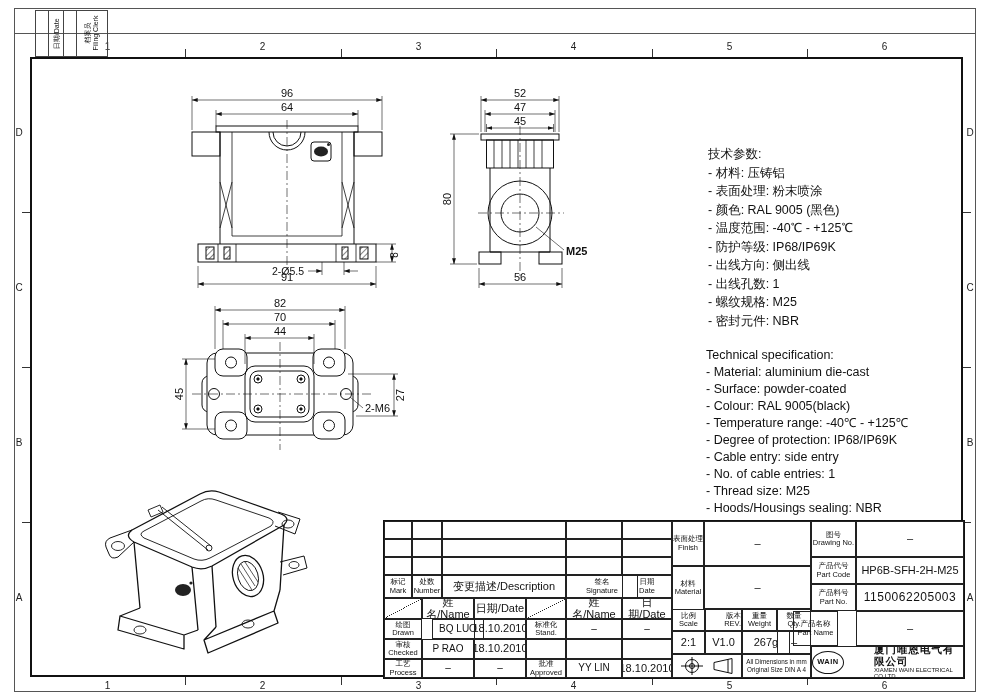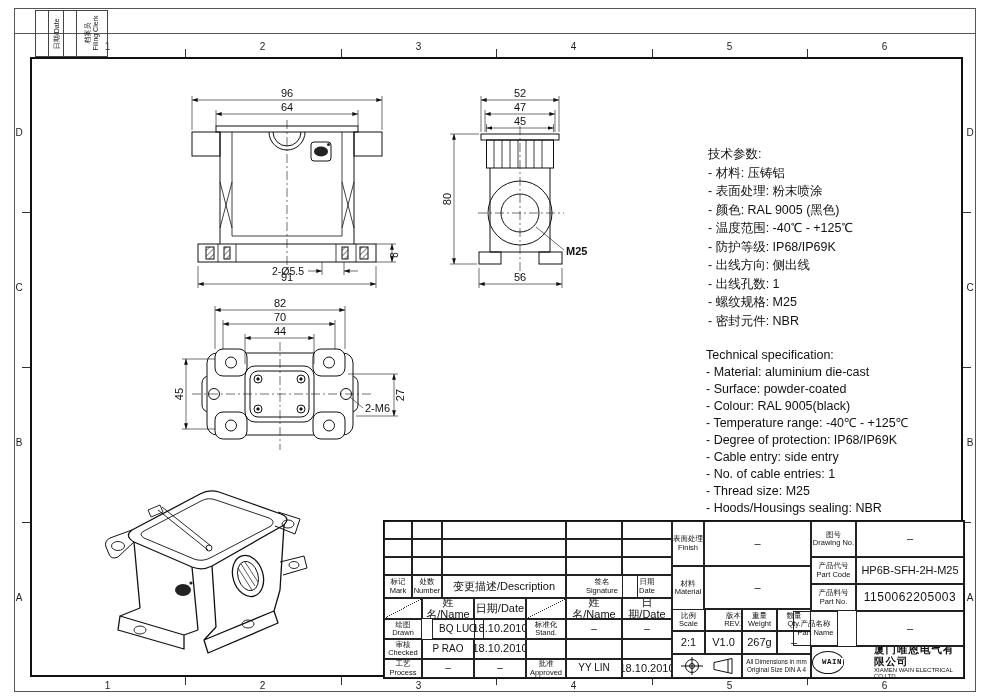--- a/index.html
+++ b/index.html
@@ -24,21 +24,21 @@
   .tb{position:absolute;left:383px;top:520px;width:580px;height:157px;border:1.5px solid #111;box-sizing:content-box;background:#fff;}
   .tc{position:absolute;border:1px solid #222;box-sizing:border-box;display:flex;flex-direction:column;
       align-items:center;justify-content:center;text-align:center;line-height:1.08;overflow:hidden;}
   .tc .cn{display:block;font-size:7.5px;}
   .tc .en{display:block;font-size:7.5px;}
   .v10{font-size:10px;}
   .v11{font-size:11px;}
   .v9{font-size:11px;}
   .diag{background:linear-gradient(to bottom right,transparent 49.4%,#222 49.4%,#222 50.8%,transparent 50.8%);}
   .wainlogo{width:30px;height:21px;border:1.6px solid #111;border-radius:50%;position:relative;flex:none;
-            display:flex;align-items:center;justify-content:flex-end;font-family:Liberation Mono, monospace;}
+            display:flex;align-items:center;justify-content:center;}
   .wainlogo span{font-size:7.5px;font-weight:bold;background:#fff;padding:0 1px;letter-spacing:0.5px;}
   .company{display:flex;flex-direction:row;align-items:center;justify-content:center;gap:6px;}
   .company .cname{text-align:left;margin-left:24px;}
   .company .cname .cn{font-size:10.5px;font-weight:bold;letter-spacing:1px;}
   .company .cname .en{font-size:6px;}
   .note{font-size:6.3px;line-height:1.3;}
 </style>
 </head>
 <body>
 
@@ -399,21 +399,21 @@
   <div class="tc" style="left:358px;top:88px;width:35px;height:22px;">
     <span class="cn">重量</span>
     <span class="en">Weight</span>
   </div>
   <div class="tc" style="left:393px;top:88px;width:34px;height:22px;">
     <span class="cn">数量</span>
     <span class="en">Qty.</span>
   </div>
   <div class="tc v11" style="left:288px;top:110px;width:33px;height:23px;">2:1</div>
   <div class="tc v11" style="left:321px;top:110px;width:37px;height:23px;">V1.0</div>
-  <div class="tc v11" style="left:358px;top:110px;width:35px;height:23px;">267g</div>
+  <div class="tc v11" style="left:358px;top:110px;width:48px;height:23px;">267g</div>
   <div class="tc v11" style="left:393px;top:110px;width:34px;height:23px;">–</div>
 
   <div class="tc" style="left:288px;top:133px;width:70px;height:24px;flex-direction:row;gap:6px;">
     <svg width="26" height="20" viewBox="0 0 26 20">
       <g stroke="#111" fill="none" stroke-width="1">
         <circle cx="13" cy="10" r="6.5"></circle>
           <circle cx="13" cy="10" r="2.5"></circle>
         <line x1="2" y1="10" x2="24" y2="10"></line>
           <line x1="13" y1="1" x2="13" y2="19"></line>
       </g>

